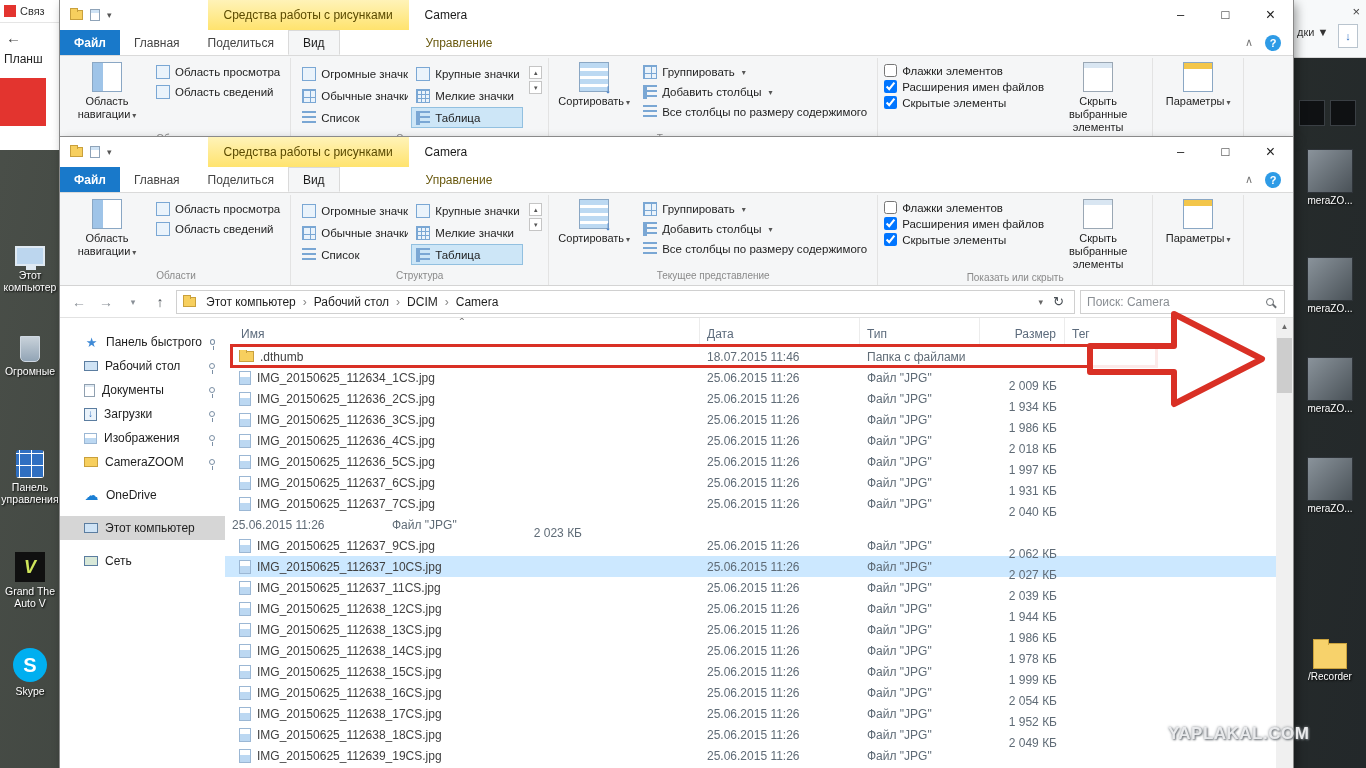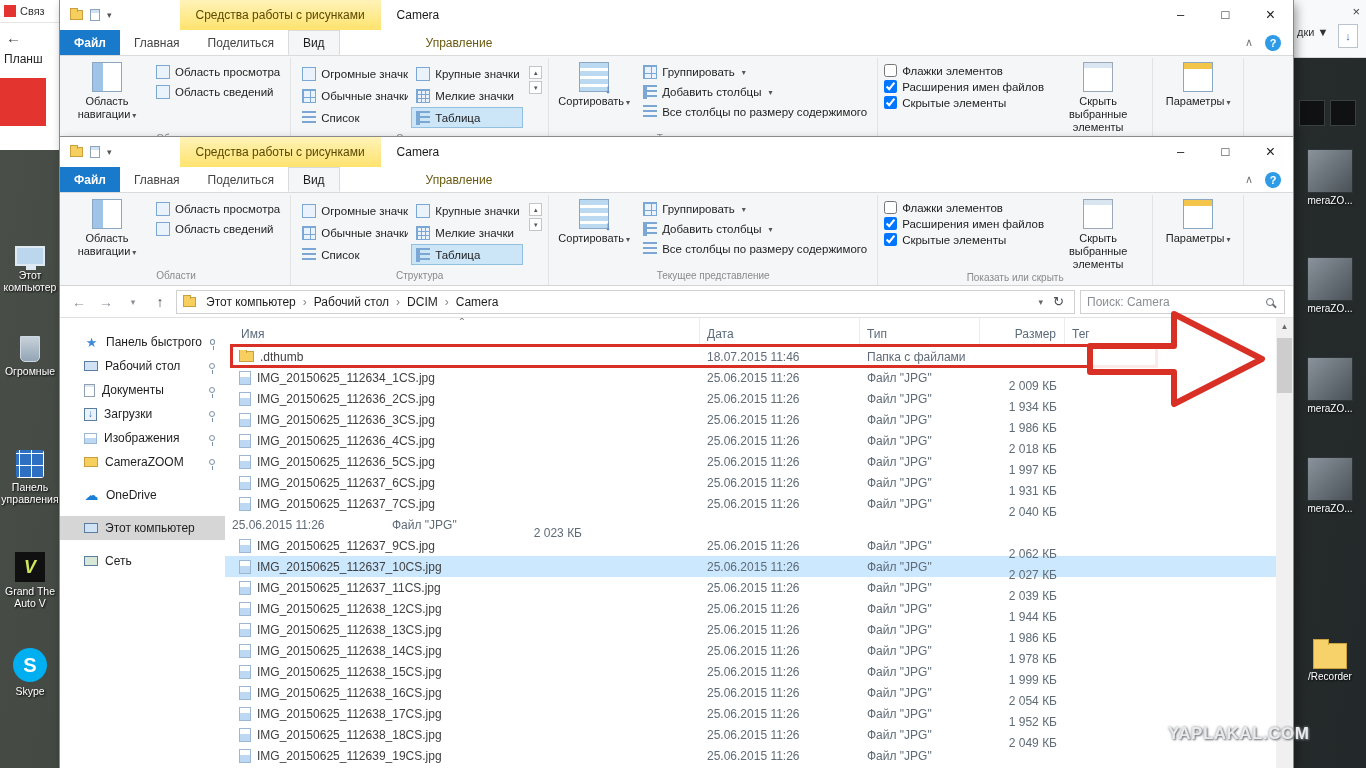--- a/index.html
+++ b/index.html
@@ -59,21 +59,21 @@
   .win-back { top:0; height:137px; z-index:1; }
   .win-front { top:137px; height:631px; z-index:2; }
 
   .titlebar { height:30px; display:flex; align-items:center; background:#fff; position:relative; }
   .qat { display:flex; align-items:center; gap:7px; padding-left:10px; }
   .qat-ico { display:inline-block; }
   .mini-folder { width:13px; height:10px; background:#f7cf5e; border:1px solid #c9a03c; position:relative; display:inline-block; }
   .mini-folder::before { content:""; position:absolute; left:-1px; top:-3px; width:6px; height:3px; background:#f7cf5e; border:1px solid #c9a03c; border-bottom:none; }
   .mini-file { width:10px; height:12px; background:#fff; border:1px solid #8fa3b8; display:inline-block; box-shadow:inset 0 3px #cfe3f5; }
   .qat-chev { font-size:9px; color:#555; }
-  .ctx-pill { margin-left:68px; height:30px; display:flex; align-items:center; padding:0 16px;
+  .ctx-pill { margin-left:96px; height:30px; display:flex; align-items:center; padding:0 16px;
     background:linear-gradient(180deg,#fff3b8,#ffe36e); font-size:12px; color:#5a4a00; white-space:nowrap; }
   .win-title { margin-left:16px; font-size:12px; color:#1a1a1a; }
   .caption { margin-left:auto; display:flex; height:30px; }
   .cap-btn { width:45px; text-align:center; line-height:30px; font-size:13px; color:#222; }
   .cap-btn.close { font-size:16px; }
 
   .tabs { height:26px; display:flex; align-items:stretch; background:#fff; border-bottom:1px solid #dadada; position:relative; }
   .tabs-list { display:flex; align-items:stretch; }
   .tab { padding:0 14px; display:flex; align-items:center; font-size:12px; color:#444; }
   .tab.file { background:#1979ca; color:#fff; font-weight:bold; }

